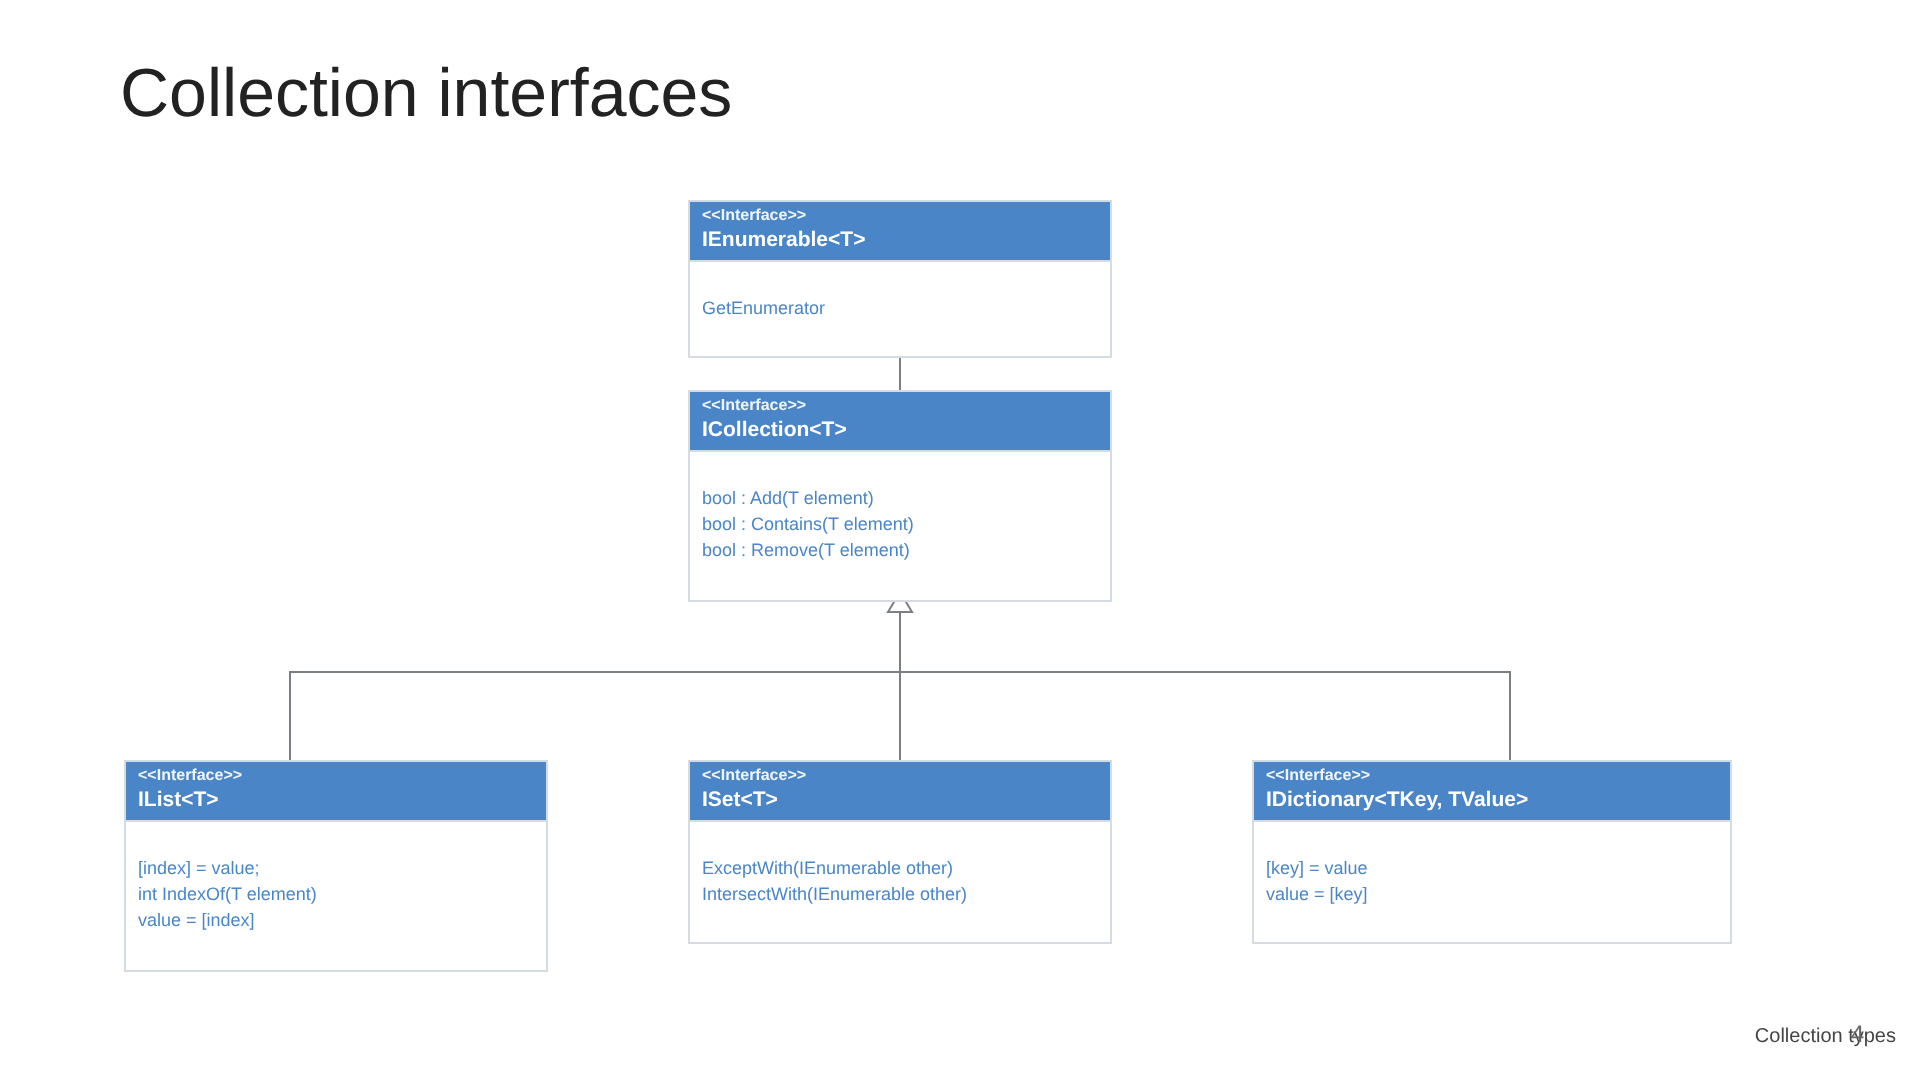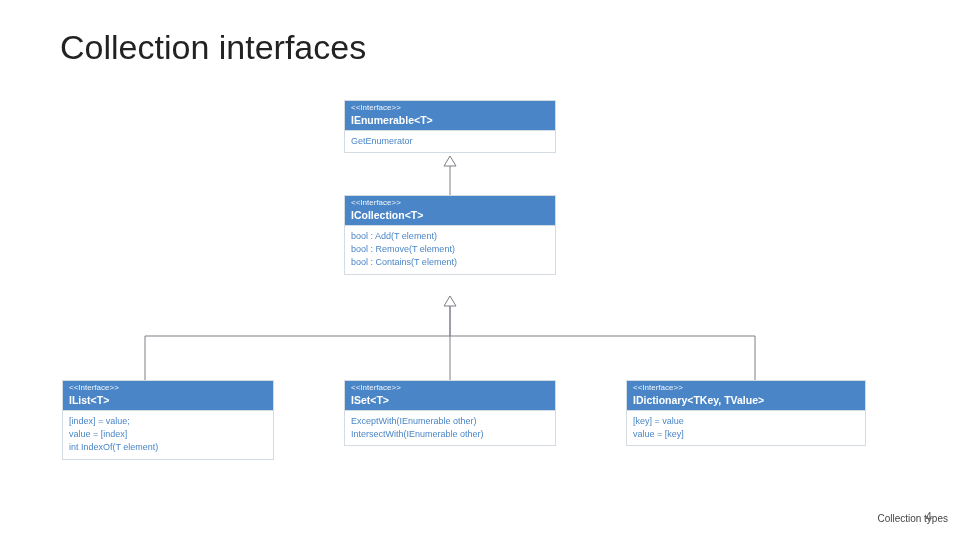--- a/index.html
+++ b/index.html
@@ -3,23 +3,23 @@
 <meta charset="utf-8">
 <style>
   * { box-sizing: border-box; margin: 0; padding: 0; }
   html, body { width: 960px; height: 540px; background: #fff; font-family: "Segoe UI", Arial, sans-serif; overflow: hidden; }
   .slide { position: relative; width: 960px; height: 540px; border-radius: 29px; }
   .title { position: absolute; left: 60px; top: 28px; font-size: 34px; font-weight: 300; color: #222; }
   .footer-center { position: absolute; left: 0; right: 12px; bottom: 16px; text-align: right; font-size: 10px; color: #444; }
   .footer-right { position: absolute; right: 28px; bottom: 16px; font-size: 12px; color: #666; }
   .uml { position: absolute; border: 1px solid #d5dbe2; background: #fff; font-size: 9px; box-shadow: 0 0 0 rgba(0,0,0,0); }
   .uml .head { background: #4a86c7; color: #fff; padding: 3px 6px 4px 6px; }
-  .uml .stereo { font-size: 8px; opacity: 0.92; line-height: 1.1; }
+  .uml .stereo { font-size: 8px; opacity: 0.92; line-height: 1.1; font-weight: bold; }
   .uml .name { font-size: 10.5px; line-height: 1.2; padding-top: 1px; font-weight: bold; }
-  .uml .section { border-top: 1px solid #d5dbe2; padding: 4px 6px; color: #4a86c7; background: #fff; }
+  .uml .section { border-top: 1px solid #d5dbe2; padding: 17px 6px; color: #4a86c7; background: #fff; }
   .uml .section div { line-height: 1.45; white-space: nowrap; }
   svg.connectors { position: absolute; left: 0; top: 0; width: 960px; height: 540px; pointer-events: none; }
   svg.connectors line, svg.connectors path { stroke: #7a7f85; stroke-width: 1; fill: none; }
 </style>
 </head>
 <body>
 <div class="slide">
 
 <div class="title">Collection interfaces</div>
 
@@ -46,34 +46,34 @@
   </div>
 </div>
 
 <div class="uml" style="left:344px; top:195px; width:212px;">
   <div class="head">
     <div class="stereo">&lt;&lt;Interface&gt;&gt;</div>
     <div class="name">ICollection&lt;T&gt;</div>
   </div>
   <div class="section">
     <div>bool : Add(T element)</div>
+    <div>bool : Contains(T element)</div>
     <div>bool : Remove(T element)</div>
-    <div>bool : Contains(T element)</div>
   </div>
 </div>
 
 <div class="uml" style="left:62px; top:380px; width:212px;">
   <div class="head">
     <div class="stereo">&lt;&lt;Interface&gt;&gt;</div>
     <div class="name">IList&lt;T&gt;</div>
   </div>
   <div class="section">
     <div>[index] = value;</div>
+    <div>int IndexOf(T element)</div>
     <div>value = [index]</div>
-    <div>int IndexOf(T element)</div>
   </div>
 </div>
 
 <div class="uml" style="left:344px; top:380px; width:212px;">
   <div class="head">
     <div class="stereo">&lt;&lt;Interface&gt;&gt;</div>
     <div class="name">ISet&lt;T&gt;</div>
   </div>
   <div class="section">
     <div>ExceptWith(IEnumerable other)</div>

